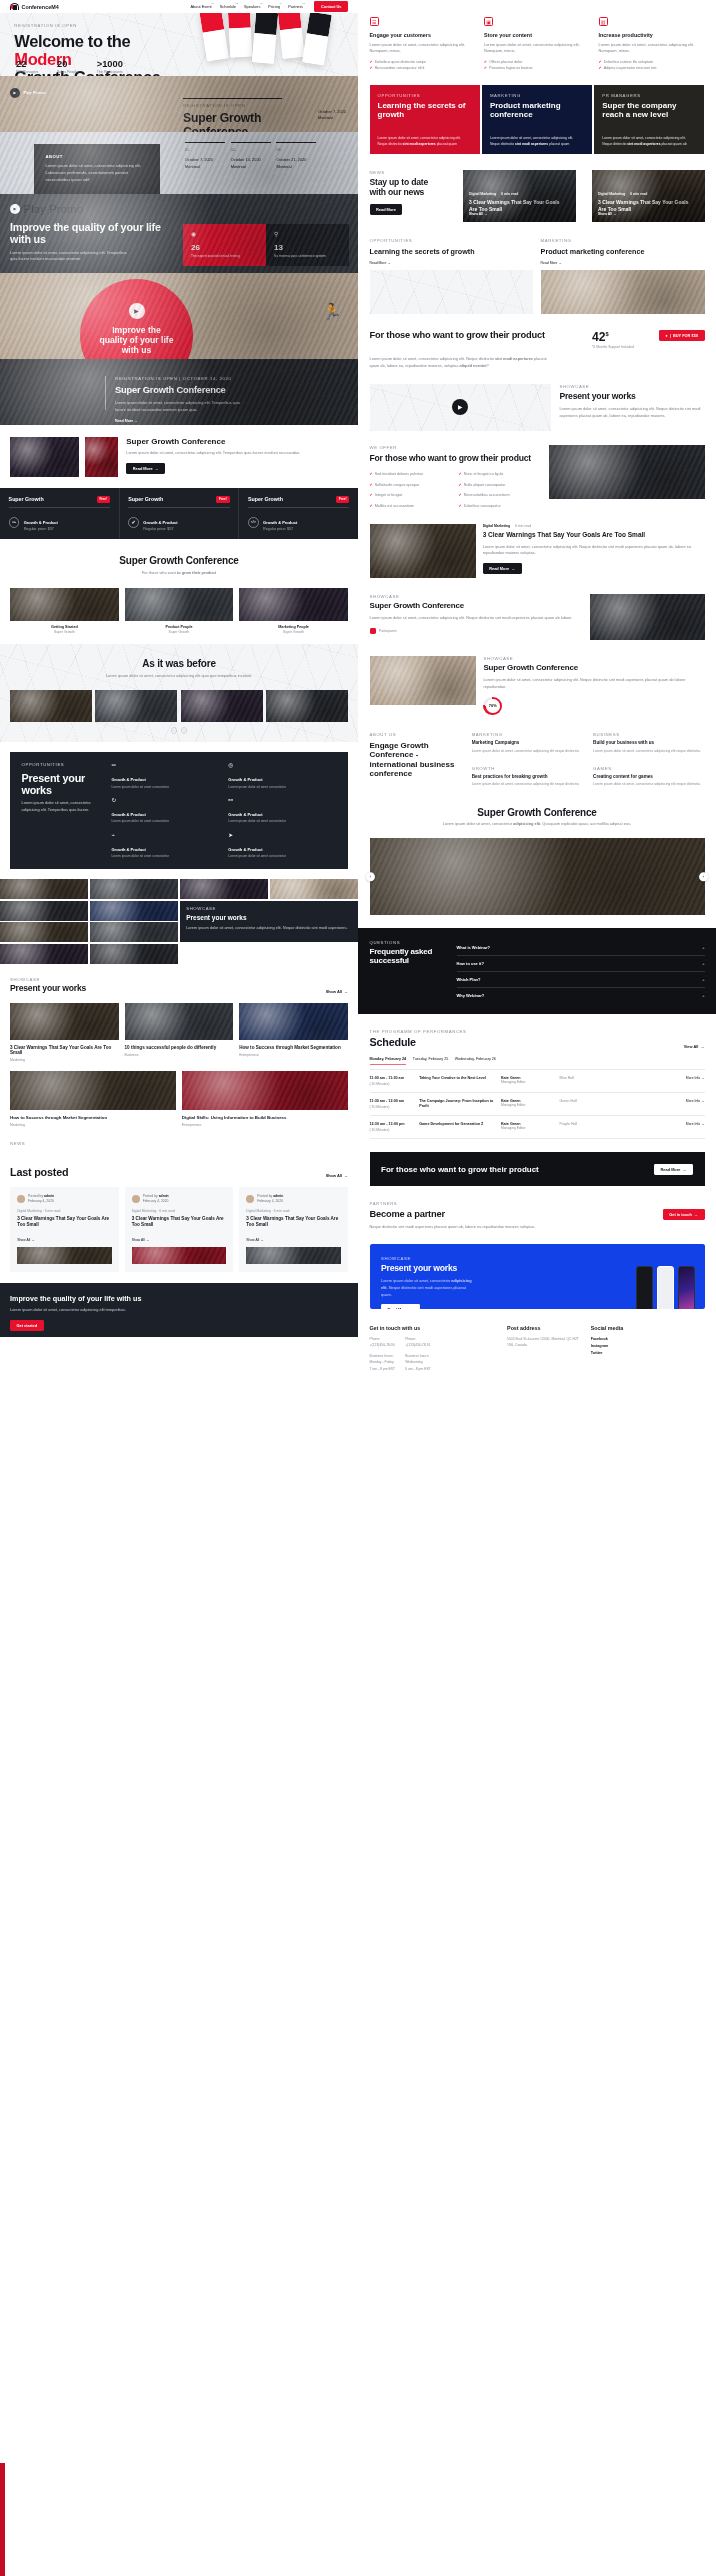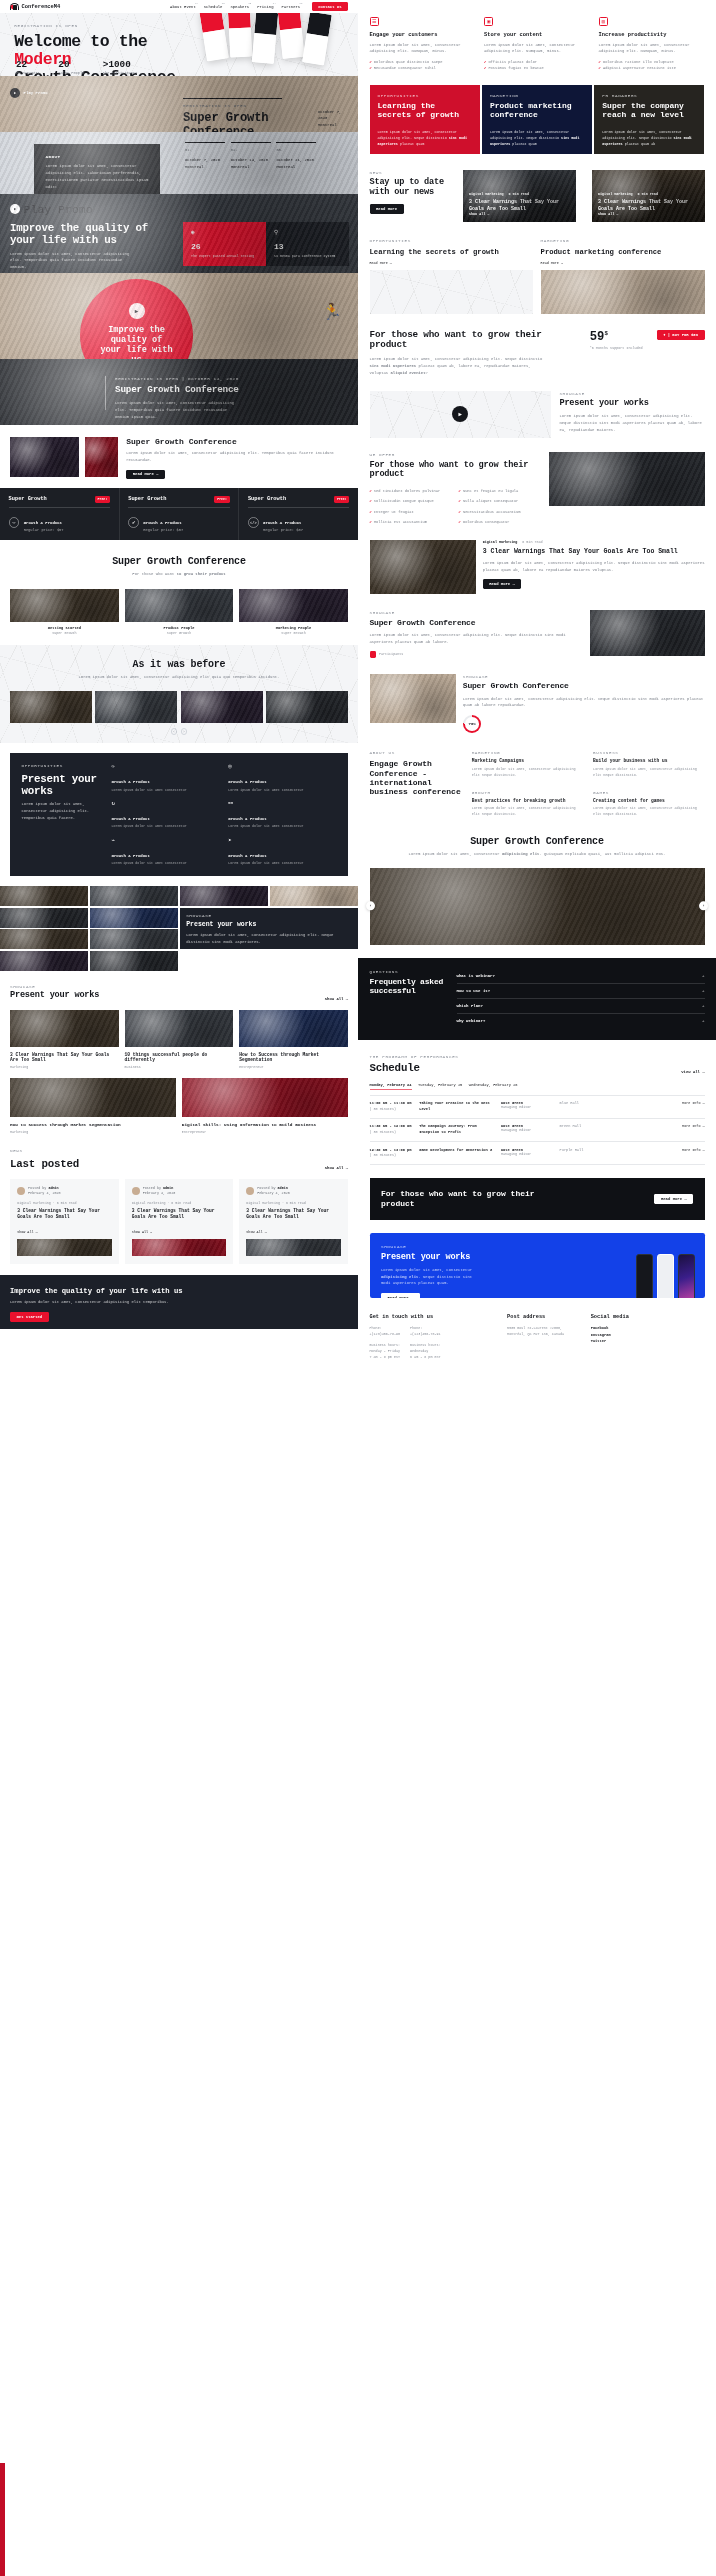--- a/index.html
+++ b/index.html
@@ -2,21 +2,21 @@
 <html style="font-size:11.5px"><head>
 <meta charset="utf-8">
 <style>
   * { box-sizing: border-box; margin: 0; padding: 0; }
   body {
     width: 717px; height: 2576px;
     font-family: "Liberation Sans", sans-serif;
     background: #ffffff; color: #15171c;
     overflow: hidden; position: relative;
   }
-  .page { position: relative; width: 656px; height: 2576px; font-family: Liberation Mono, monospace; }
+  .page { position: relative; width: 656px; height: 2576px; }
   .col { position: absolute; top: 0; }
   .colL { left: 0; width: 358px; }
   .colR { left: 358px; width: 358px; }
 
   
   .eyebrow { font-size: 4.3px; letter-spacing: 0.6px; text-transform: uppercase; color: #8a8f98; }
   .eyebrow.lt { color: rgba(255,255,255,.75); }
   .h1 { font-size: 16.5px; font-weight: 700; line-height: 1.08; letter-spacing: -0.4px; }
   .h2 { font-size: 10.8px; font-weight: 700; line-height: 1.12; letter-spacing: -0.2px; }
   .h3 { font-size: 8px; font-weight: 700; line-height: 1.18; }
@@ -662,21 +662,21 @@
         <div class="im ph" style="background:#8d0f1f"></div>
         <div class="ttl">Digital Skills: Using Information to Build Business</div>
         <div class="tag">Entrepreneur</div>
       </div>
     </div>
 
     <div class="lastposted">
       <div class="lp-head">
         <div>
           <div class="eyebrow">NEWS</div>
-          <div class="h2" style="font-size:10.8px;margin-top:5px">Last posted</div>
+          <div class="h2" style="font-size:10.8px;margin-top:20px">Last posted</div>
         </div>
         <span class="btn ghost"><span>Show All</span> →</span>
       </div>
       <div class="lp-cards">
         <div class="lp-card">
           <div class="lp-author">
             <span class="avatar"></span>
             <span class="lp-by"><span>Posted by </span><b>admin</b><br><span>February 4, 2020</span></span>
           </div>
           <div class="lp-meta"><span>Digital Marketing</span> · <span>6 min read</span></div>
@@ -828,21 +828,21 @@
         <div class="im ph warm" style="margin-top:5px"></div>
       </div>
     </div>
 
     <div class="price-sec">
       <div class="price-row">
         <div style="flex:1.1">
           <div class="h2" style="font-size:9.3px">For those who want to grow their product</div>
         </div>
         <div style="width:57px">
-          <div class="price-amt"><span>59</span><sup>$</sup></div>
+          <div class="price-amt"><span>42</span><sup>$</sup></div>
           <div class="price-note">*6 Months Support Included</div>
         </div>
         <span class="btn red" style="align-self:flex-start"><span>♦</span> | <span>BUY FOR $59</span></span>
       </div>
       <div class="p" style="margin-top:5px;width:179px">
         <span>Lorem ipsum dolor sit amet, consectetur adipisicing elit. Neque distinctio </span><b>sint modi asperiores</b><span> placeat quam ab, labore ea, repudiandae maiores, voluptas </span><b>aliquid eveniet</b><span>?</span>
       </div>
     </div>
 
     <div class="present-works">
@@ -1036,20 +1036,28 @@
           <div class="s-more"><span>More Info</span> →</div>
         </div>
       </div>
     </div>
 
     <div class="cta-dark">
       <div class="h3" style="color:#fff;font-size:8px;max-width:165px">For those who want to grow their product</div>
       <span class="btn" style="background:#fff;color:#15171c"><span>Read More</span> →</span>
     </div>
 
+    <div class="partner">
+      <div class="eyebrow">PARTNERS</div>
+      <div class="partner-row" style="margin-top:3.6px">
+        <div class="h2" style="font-size:9.3px">Become a partner</div>
+        <span class="btn red"><span>Get in touch</span> →</span>
+      </div>
+      <div class="p" style="margin-top:4.3px;width:179px">Neque distinctio sint modi asperiores placeat quam ab, labore ea repudiandae maiores voluptas.</div>
+    </div>
 
     <div class="promo-blue">
       <div class="pb-left">
         <div class="eyebrow lt">SHOWCASE</div>
         <div class="h2" style="font-size:8.6px;margin-top:3.6px">Present your works</div>
         <div class="p lt" style="margin-top:4.3px"><span>Lorem ipsum dolor sit amet, consectetur </span><b>adipisicing elit</b><span>. Neque distinctio sint modi asperiores placeat quam.</span></div>
         <span class="btn" style="margin-top:5.7px;background:#fff;color:#15171c"><span>Read More</span> →</span>
       </div>
       <div class="phone">
         <div class="dev"></div>

